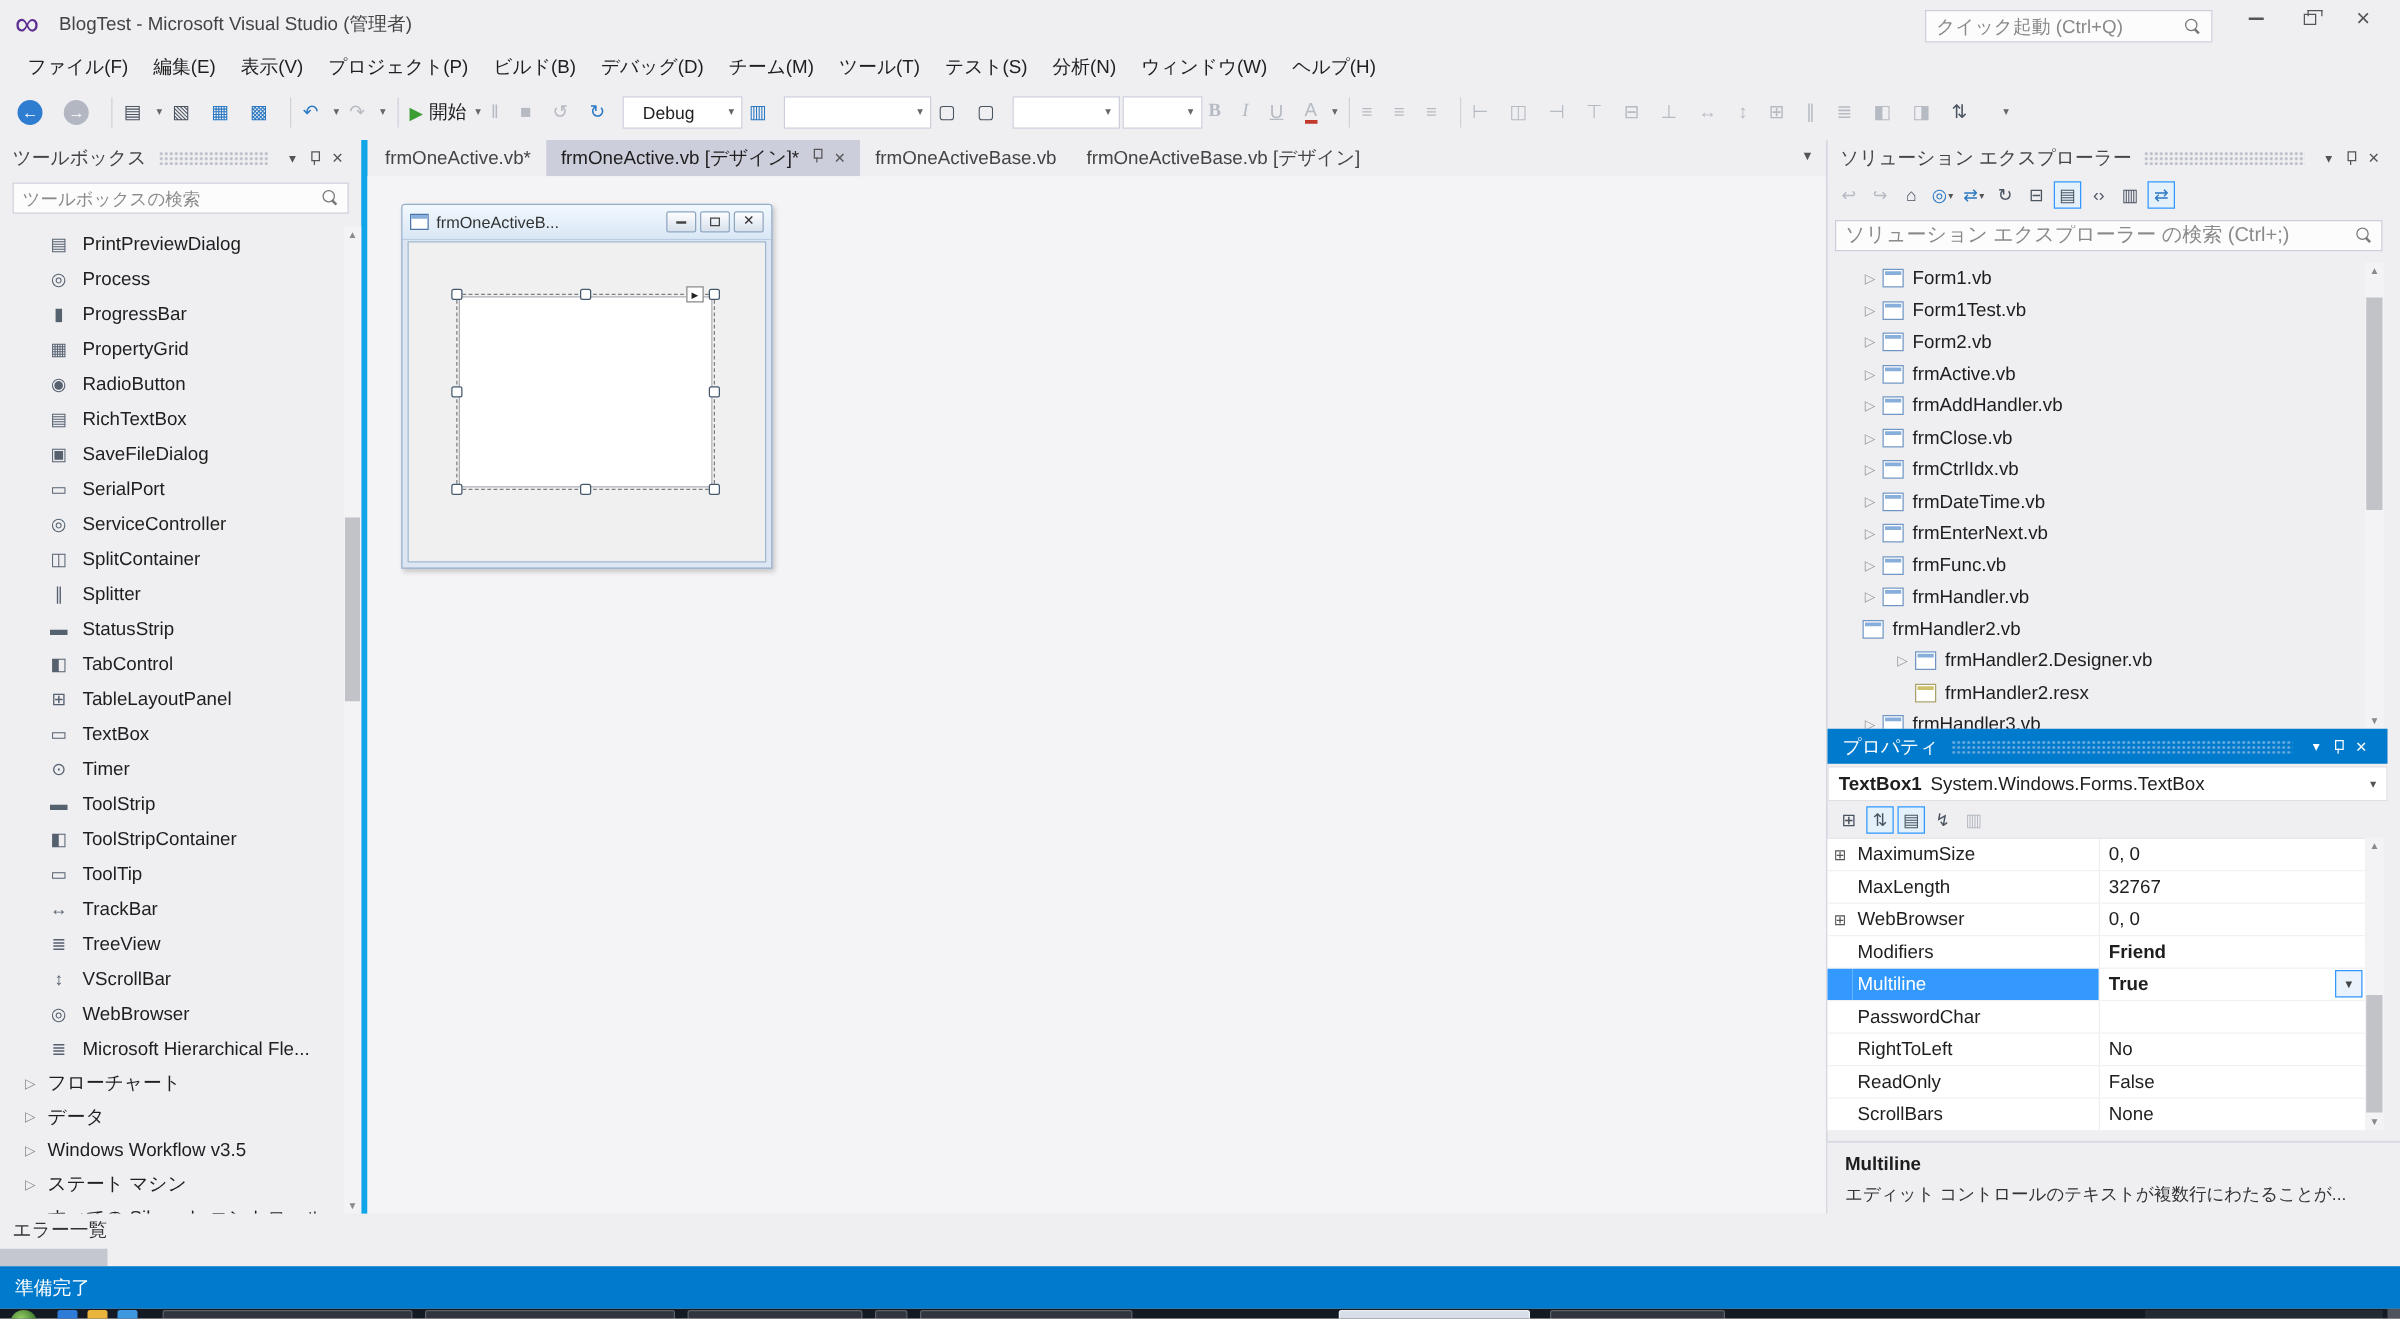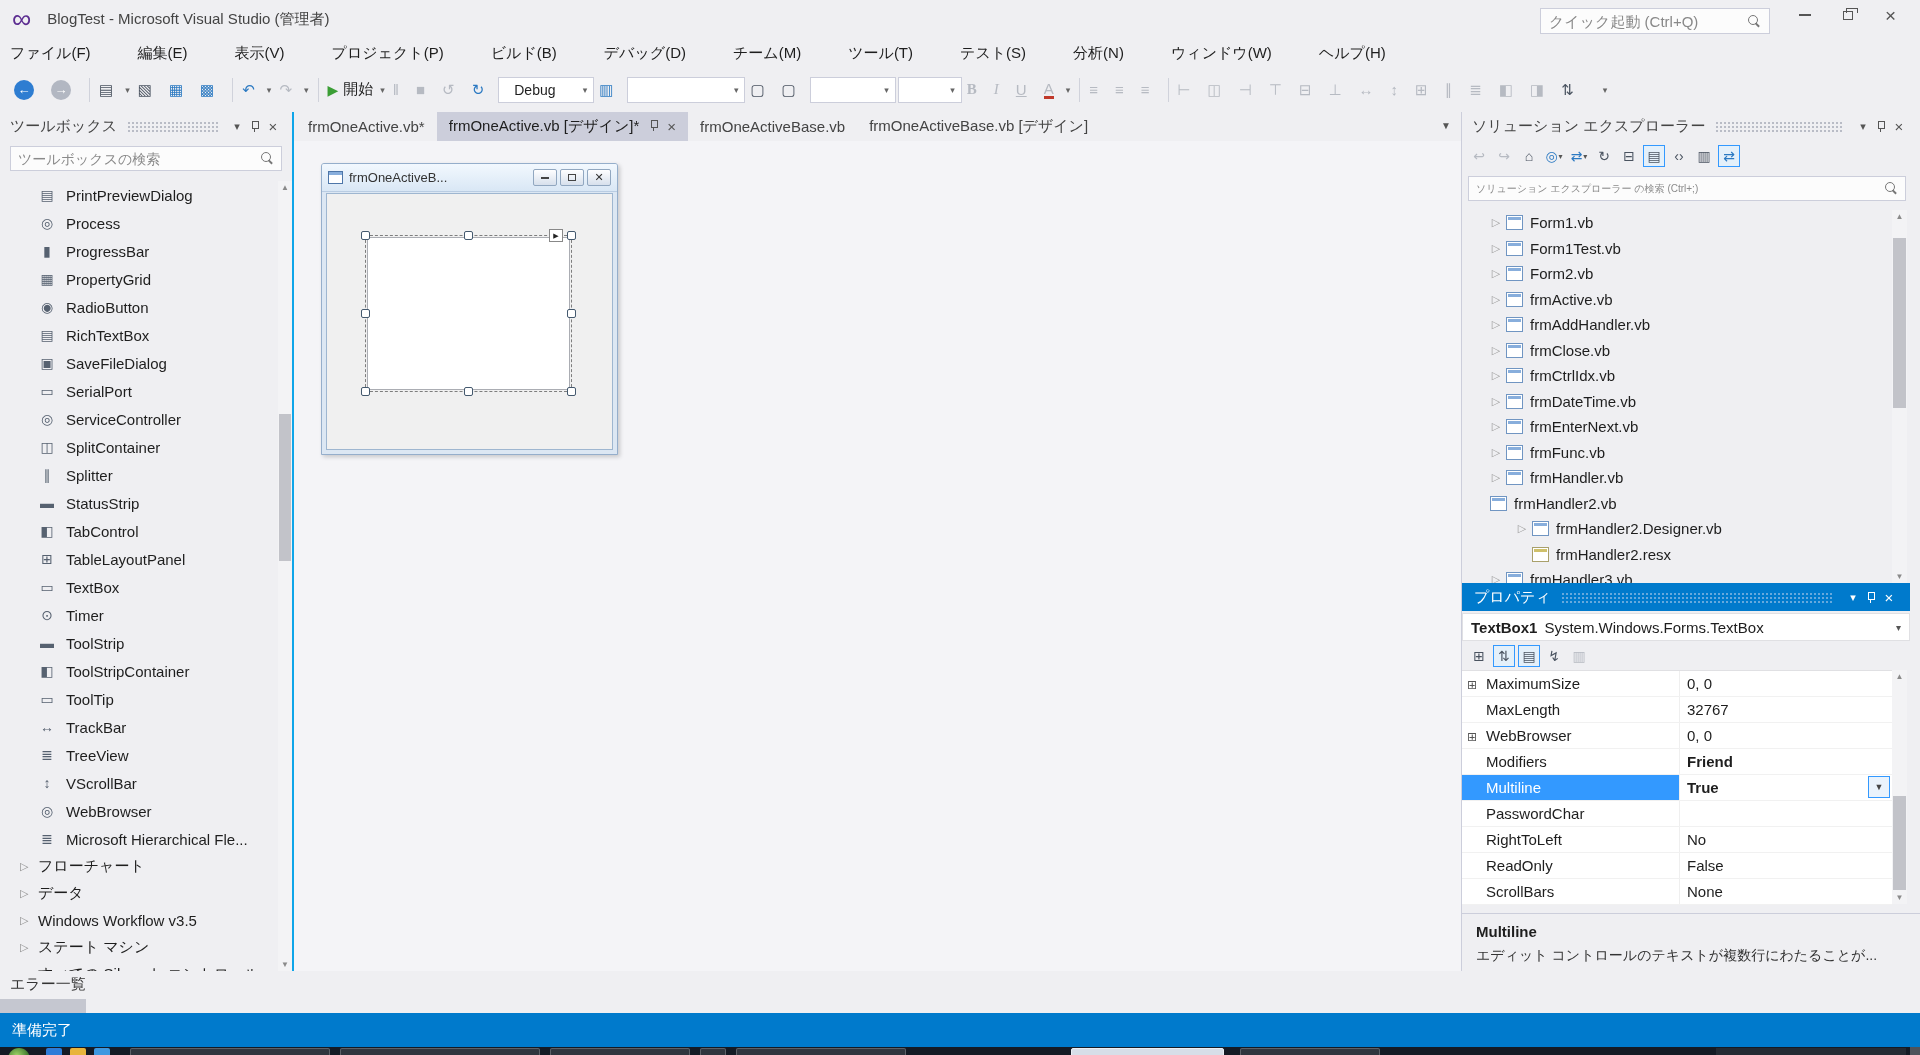--- a/index.html
+++ b/index.html
@@ -22,21 +22,21 @@
   .mag::before { content:""; position:absolute; width:8px; height:8px; border:1.5px solid #777; border-radius:50%; left:0; top:0; }
   .mag::after { content:""; position:absolute; width:5px; height:1.5px; background:#777; transform:rotate(45deg); left:7px; top:9px; }
   .win-controls { position:absolute; right:14px; top:3px; display:flex; gap:12px; }
   .win-btn { width:31px; height:24px; display:flex; align-items:center; justify-content:center; color:#555; }
   .glyph-min { width:12px; height:2px; background:#555; display:block; }
   .glyph-restore { width:10px; height:9px; border:1px solid #555; position:relative; display:block; }
   .glyph-restore::before { content:""; position:absolute; left:2px; top:-4px; width:10px; height:4px; border:1px solid #555; border-bottom:none; }
   .glyph-close { font-size:19px; line-height:1; }
 
   
-  .menubar { position:absolute; top:39px; left:0; right:0; height:28px; display:flex; align-items:flex-end; padding-left:0;gap:27px; }
+  .menubar { position:absolute; top:39px; left:0; right:0; height:28px; display:flex; align-items:flex-end; padding-left:12px; }
   .menu-item { padding:0 10px; height:100%; display:flex; align-items:center; color:#1E1E1E; }
 
   
   .toolbar { position:absolute; top:67px; left:0; right:0; height:45px; display:flex; align-items:center; padding-left:10px; }
   .tb { display:inline-flex; align-items:center; height:30px; margin:0 1px; padding:0 3px; position:relative; }
   .tb .g { font-size:15px; line-height:1; }
   .tb .lbl { margin:0 4px 0 5px; color:#1E1E1E; }
   .tb .val { font-size:14px; color:#1E1E1E; flex:1; text-align:left; }
   .tb .dd { display:none; font-size:9px; color:#666; margin-left:3px; }
   .tb.has-dd .dd { display:inline; }
@@ -52,21 +52,21 @@
   .tb.start .g { color:#3B9E35; font-size:14px; }
   .tb.fmt-b .g { font-weight:bold; font-family:"Liberation Serif",serif; }
   .tb.fmt-i .g { font-style:italic; font-family:"Liberation Serif",serif; }
   .tb.fmt-u .g { text-decoration:underline; }
   .tb.color-a .g { border-bottom:3px solid #C0392B; }
 
   
   .main { position:absolute; top:112px; left:0; right:0; bottom:84px; }
 
   
-  .toolbox { position:absolute; left:0; top:0; width:294px; height:100%; background:#EFEFF2; border-right:2px solid #0ea5e9; }
+  .toolbox { position:absolute; left:0; top:0; width:294px; height:100%; background:#EFEFF2; border-right:5px solid #0ea5e9; }
   .panel-header { height:28px; display:flex; align-items:center; padding:0 10px; color:#444; }
   .dots { flex:1; height:11px; margin:0 10px; background-image:radial-gradient(circle,#B9BCC6 1px,transparent 1.3px); background-size:4px 4px; }
   .hdr-ico { width:18px; height:18px; display:flex; align-items:center; justify-content:center; color:#555; font-size:11px; }
   .pin-shape { display:inline-block; width:10px; height:13px; position:relative; }
   .pin-shape::before { content:""; position:absolute; left:2px; top:1px; width:5px; height:6px; border:1px solid #555; background:transparent; }
   .pin-shape::after { content:""; position:absolute; left:4px; top:8px; width:1px; height:4px; background:#555; }
   .pin-shape.white::before { border-color:#fff; }
   .pin-shape.white::after { background:#fff; }
   .x-glyph { font-size:15px; line-height:1; }
   .tbx-search { position:absolute; top:34px; left:10px; right:10px; height:25px; border:1px solid #CCCEDB; background:#FCFCFC; display:flex; align-items:center; padding:0 7px; }
@@ -124,21 +124,21 @@
   .sico { height:22px; min-width:22px; display:inline-flex; align-items:center; justify-content:center; padding:0 2px; }
   .sico .g { font-size:14px; line-height:1; }
   .sico .dd { display:none; font-size:8px; color:#555; margin-left:1px; }
   .sico.has-dd .dd { display:inline; }
   .sico.std .g { color:#4A5360; }
   .sico.blue .g { color:#2B79C2; }
   .sico.dis .g { color:#B6BAC2; }
   .sico.pressed { border:1px solid #3399FF; background:#E4F0FA; }
   .se-search { position:absolute; top:64px; left:6px; right:14px; height:25px; border:1px solid #CCCEDB; background:#FCFCFC;
     display:flex; align-items:center; padding:0 7px; }
-  .se-search input { border:none; outline:none; background:transparent; flex:1; font-size:10px; color:#a21caf; }
+  .se-search input { border:none; outline:none; background:transparent; flex:1; font-size:16px; color:#a21caf; }
   .se-search input::placeholder { color:#8A8A8A; }
   .se-tree { position:absolute; top:98px; left:0; right:28px; bottom:0; overflow:hidden; }
   .se-item { height:25.5px; display:flex; align-items:center; white-space:nowrap; }
   .se-item.ind0 { padding-left:26px; }
   .se-item.ind1 { padding-left:52px; }
   .se-tw { width:16px; text-align:center; font-size:11px; color:#9A9A9A; flex:none; }
   .se-ico { width:17px; height:15px; margin:0 7px 0 2px; position:relative; flex:none; border:1px solid #7095C2; background:#fff; }
   .se-ico::before { content:""; position:absolute; left:1px; top:1px; right:1px; height:3px; background:#88AEDC; }
   .se-ico.resx { border-color:#A9A06B; }
   .se-ico.resx::before { background:#CFC06A; }

